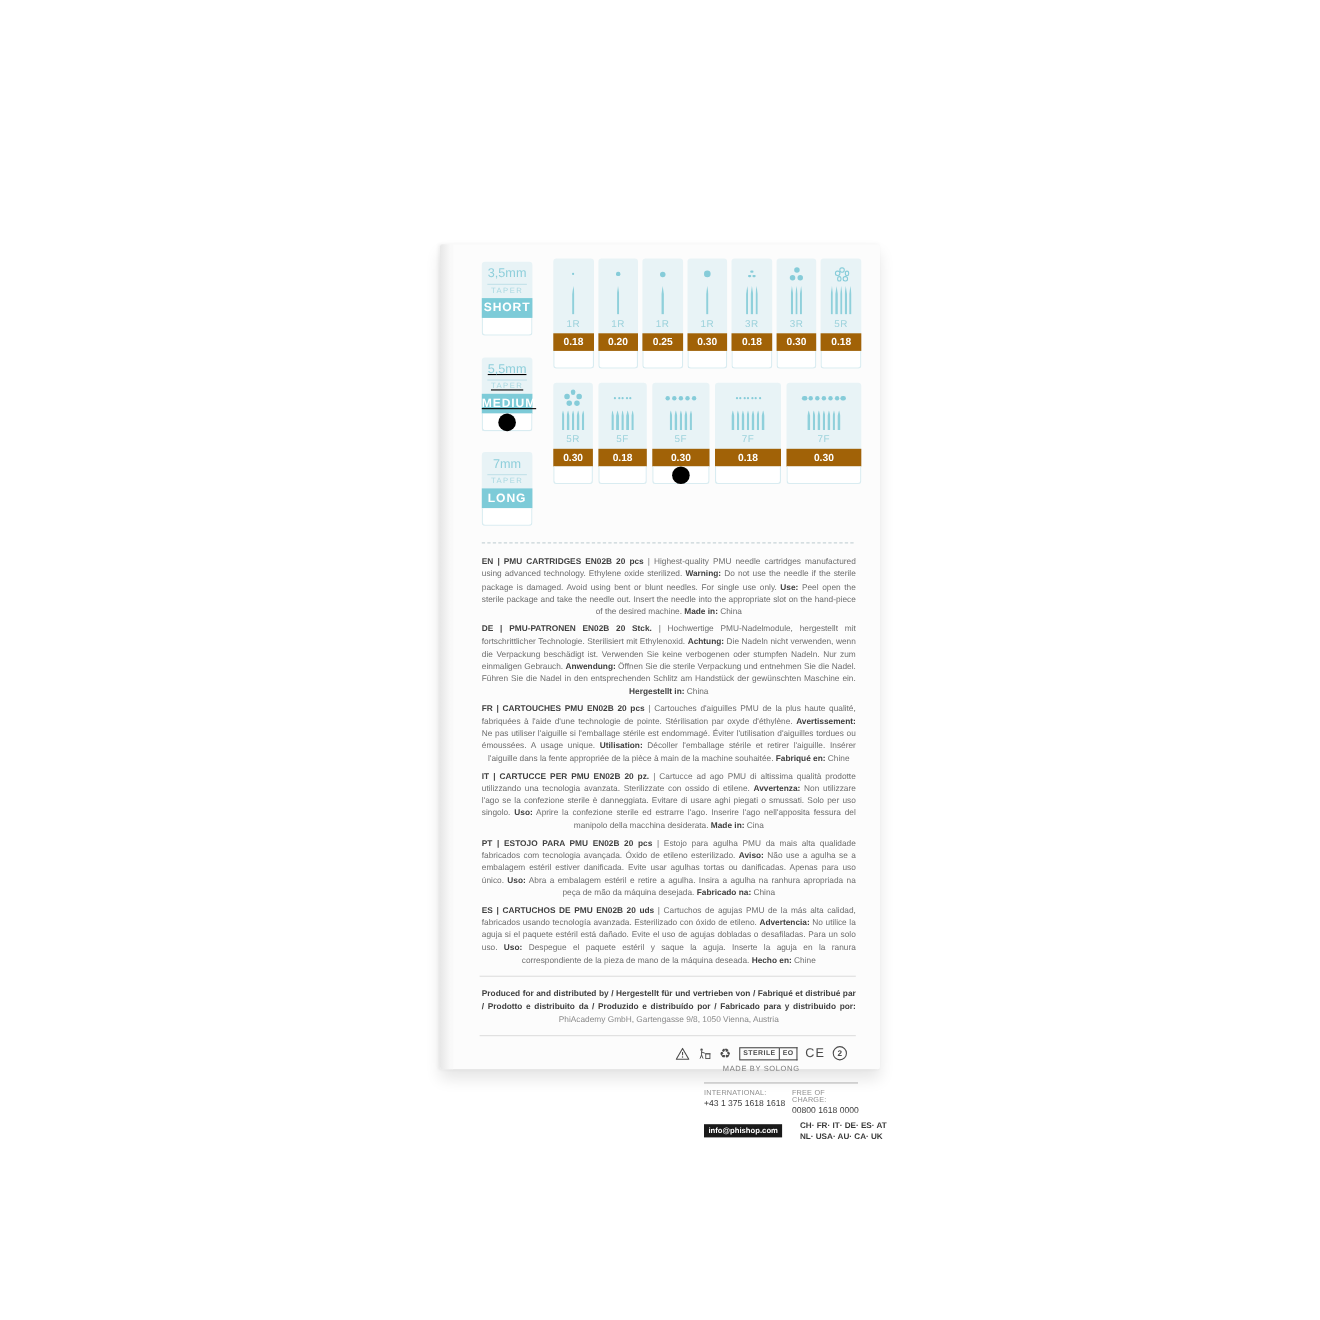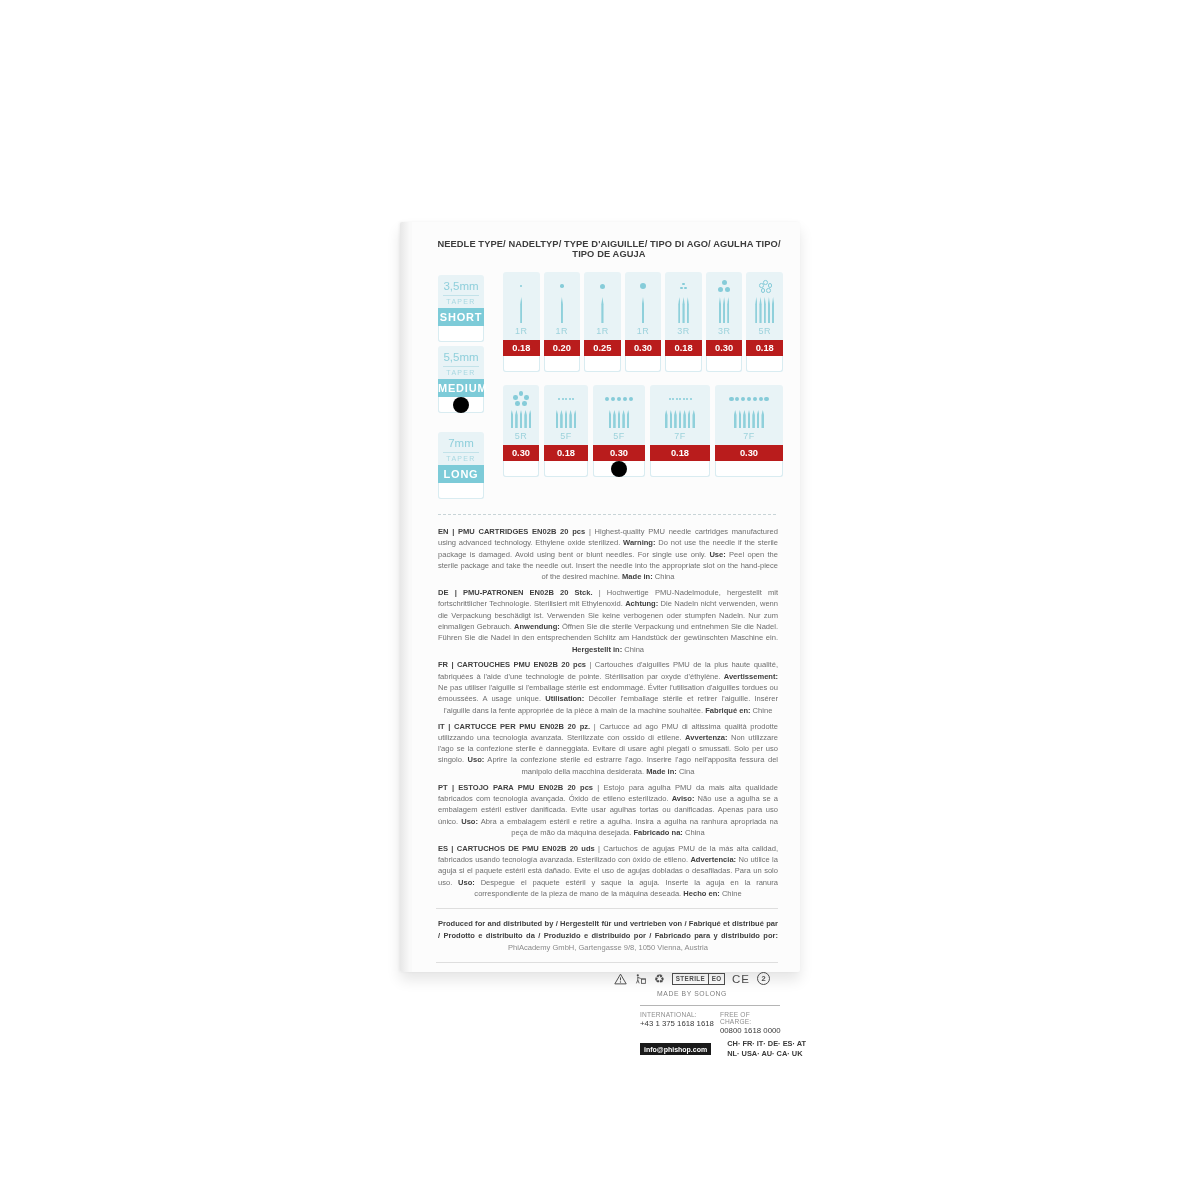--- a/index.html
+++ b/index.html
@@ -45,21 +45,21 @@
   .dr{display:flex;gap:1.5px;align-items:center;justify-content:center;}
   .dots .stack{display:flex;flex-direction:column;gap:1.5px;align-items:center;}
   .ringwrap{position:relative;}
   .needles{display:flex;align-items:flex-end;gap:2px;margin-top:1px;}
   .row1 .needles{height:27px;}
   .row2 .needles{height:19px;}
   .bar{background:#8fd0db;clip-path:polygon(50% 0,100% 28%,100% 100%,0 100%,0 28%);}
   .row1 .bar{width:2.2px;height:26px;}
   .row2 .bar{width:2.6px;height:18px;}
   .cell-type{font-size:9px;color:#9dd2dc;letter-spacing:.5px;margin:3px 0 4px 0;}
-  .cell-band{align-self:stretch;background:#b91c1c;color:#fff;font-weight:bold;font-size:9.3px;
+  .cell-band{align-self:stretch;background:#a16207;color:#fff;font-weight:bold;font-size:9.3px;
     text-align:center;padding:3px 0;}
   .cell-check{align-self:stretch;}
 
   .dashed{border-top:1px dashed #c8d4d7;margin:15px 24px 0 26px;}
   .solid{border-top:1px solid #dedede;margin:9px 22px 0 24px;}
 
   .paras{margin:11px 22px 0 26px;}
   .para{font-size:7.55px;line-height:1.5;color:#6e6e6e;text-align:justify;text-align-last:center;
     margin-bottom:4.5px;}
   .para b,.dist b{color:#3f3f3f;}
@@ -87,32 +87,31 @@
   .email{background:#1a1a1a;color:#fff;font-weight:bold;font-size:7px;padding:2.5px 4px;white-space:nowrap;}
   .countries{font-size:7.4px;font-weight:bold;color:#3a3a3a;text-align:left;line-height:1.35;white-space:nowrap;}
 </style>
 </head>
 <body>
 
 <div class="box">
   <div class="fold"></div>
   <div class="panel">
 
-    <div class="hdr">NEEDLE TYPE/ NADELTYP/ TYPE D'AIGUILLE/ TIPO DI AGO/ AGULHA TIPO/ TIPO DE AGUJA</div>
 
     <div class="table-area">
       <div class="size-col">
         <div class="size-block" style="margin-top:3px;">
           <div class="size-val">3,5mm</div>
           <div class="size-hr"></div>
           <div class="size-taper">TAPER</div>
           <div class="size-band">SHORT</div>
           <div class="size-check" id="szchk0"></div>
         </div>
-        <div class="size-block" style="margin-top:4px;">
+        <div class="size-block" style="margin-top:20px;text-decoration:underline;">
           <div class="size-val">5,5mm</div>
           <div class="size-hr"></div>
           <div class="size-taper">TAPER</div>
           <div class="size-band">MEDIUM</div>
           <div class="size-check" id="szchk1">
               <span class="mark"></span>
             </div>
         </div>
         <div class="size-block" style="margin-top:19px;">
           <div class="size-val">7mm</div>

